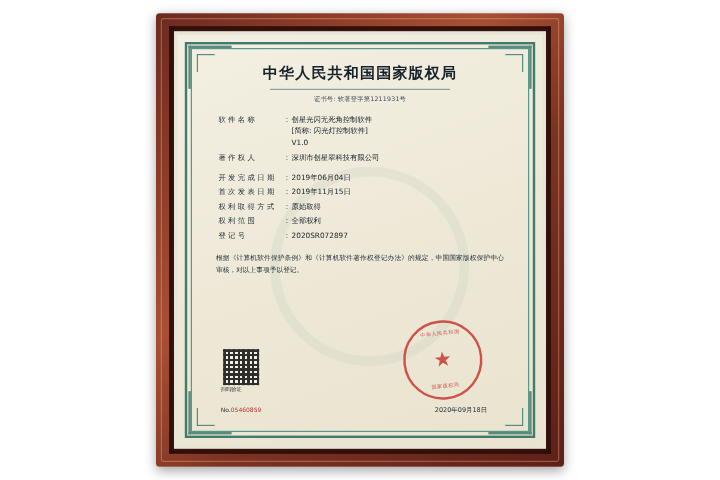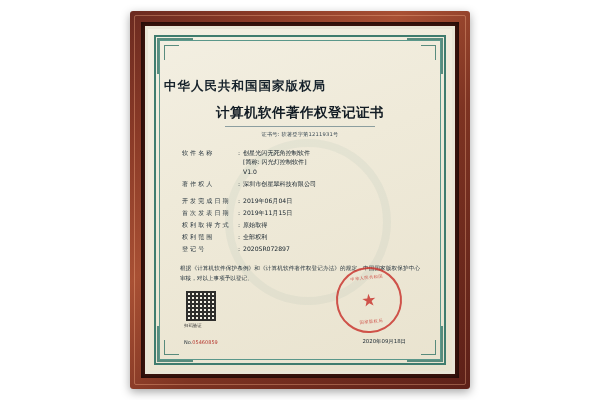--- a/index.html
+++ b/index.html
@@ -79,24 +79,25 @@
   .c-br:after{bottom:5px;right:5px;border-left:none;border-top:none;}
 
   .cert-inner{
     position:absolute;inset:16px;
     box-sizing:border-box;
     display:flex;flex-direction:column;
     color:#1d2a33;
   }
 
   .issuer{
+    text-align:center;
     font-family:"DejaVu Serif","Liberation Serif",serif;
     font-size:12.5px;font-weight:bold;letter-spacing:1px;
     color:#16222b;
-    margin-top:33px;
+    margin-top:8px;
   }
   .title{
     text-align:center;
     font-family:"DejaVu Serif","Liberation Serif",serif;
     font-size:13.5px;font-weight:bold;letter-spacing:.5px;
     color:#121c24;
     margin-top:9px;
   }
   .title-rule{
     width:150px;height:1px;background:#4a6b78;
@@ -203,21 +204,20 @@
           <div class="watermark"></div>
           <div class="cert-border"></div>
           <div class="corner c-tl"></div>
           <div class="corner c-tr"></div>
           <div class="corner c-bl"></div>
           <div class="corner c-br"></div>
 
           <div class="cert-inner">
 
             <div class="issuer">中华人民共和国国家版权局</div>
-            <div class="title">计算机软件著作权登记证书</div>
             <div class="title-rule"></div>
             <div class="cert-no">证书号: 软著登字第1211931号</div>
 
             <div class="fields">
 
               <div class="row">
                 <div class="lbl">软件名称</div>
                 <div class="colon">：</div>
                 <div class="val">
                   <span class="ln">创星光闪无死角控制软件</span>

